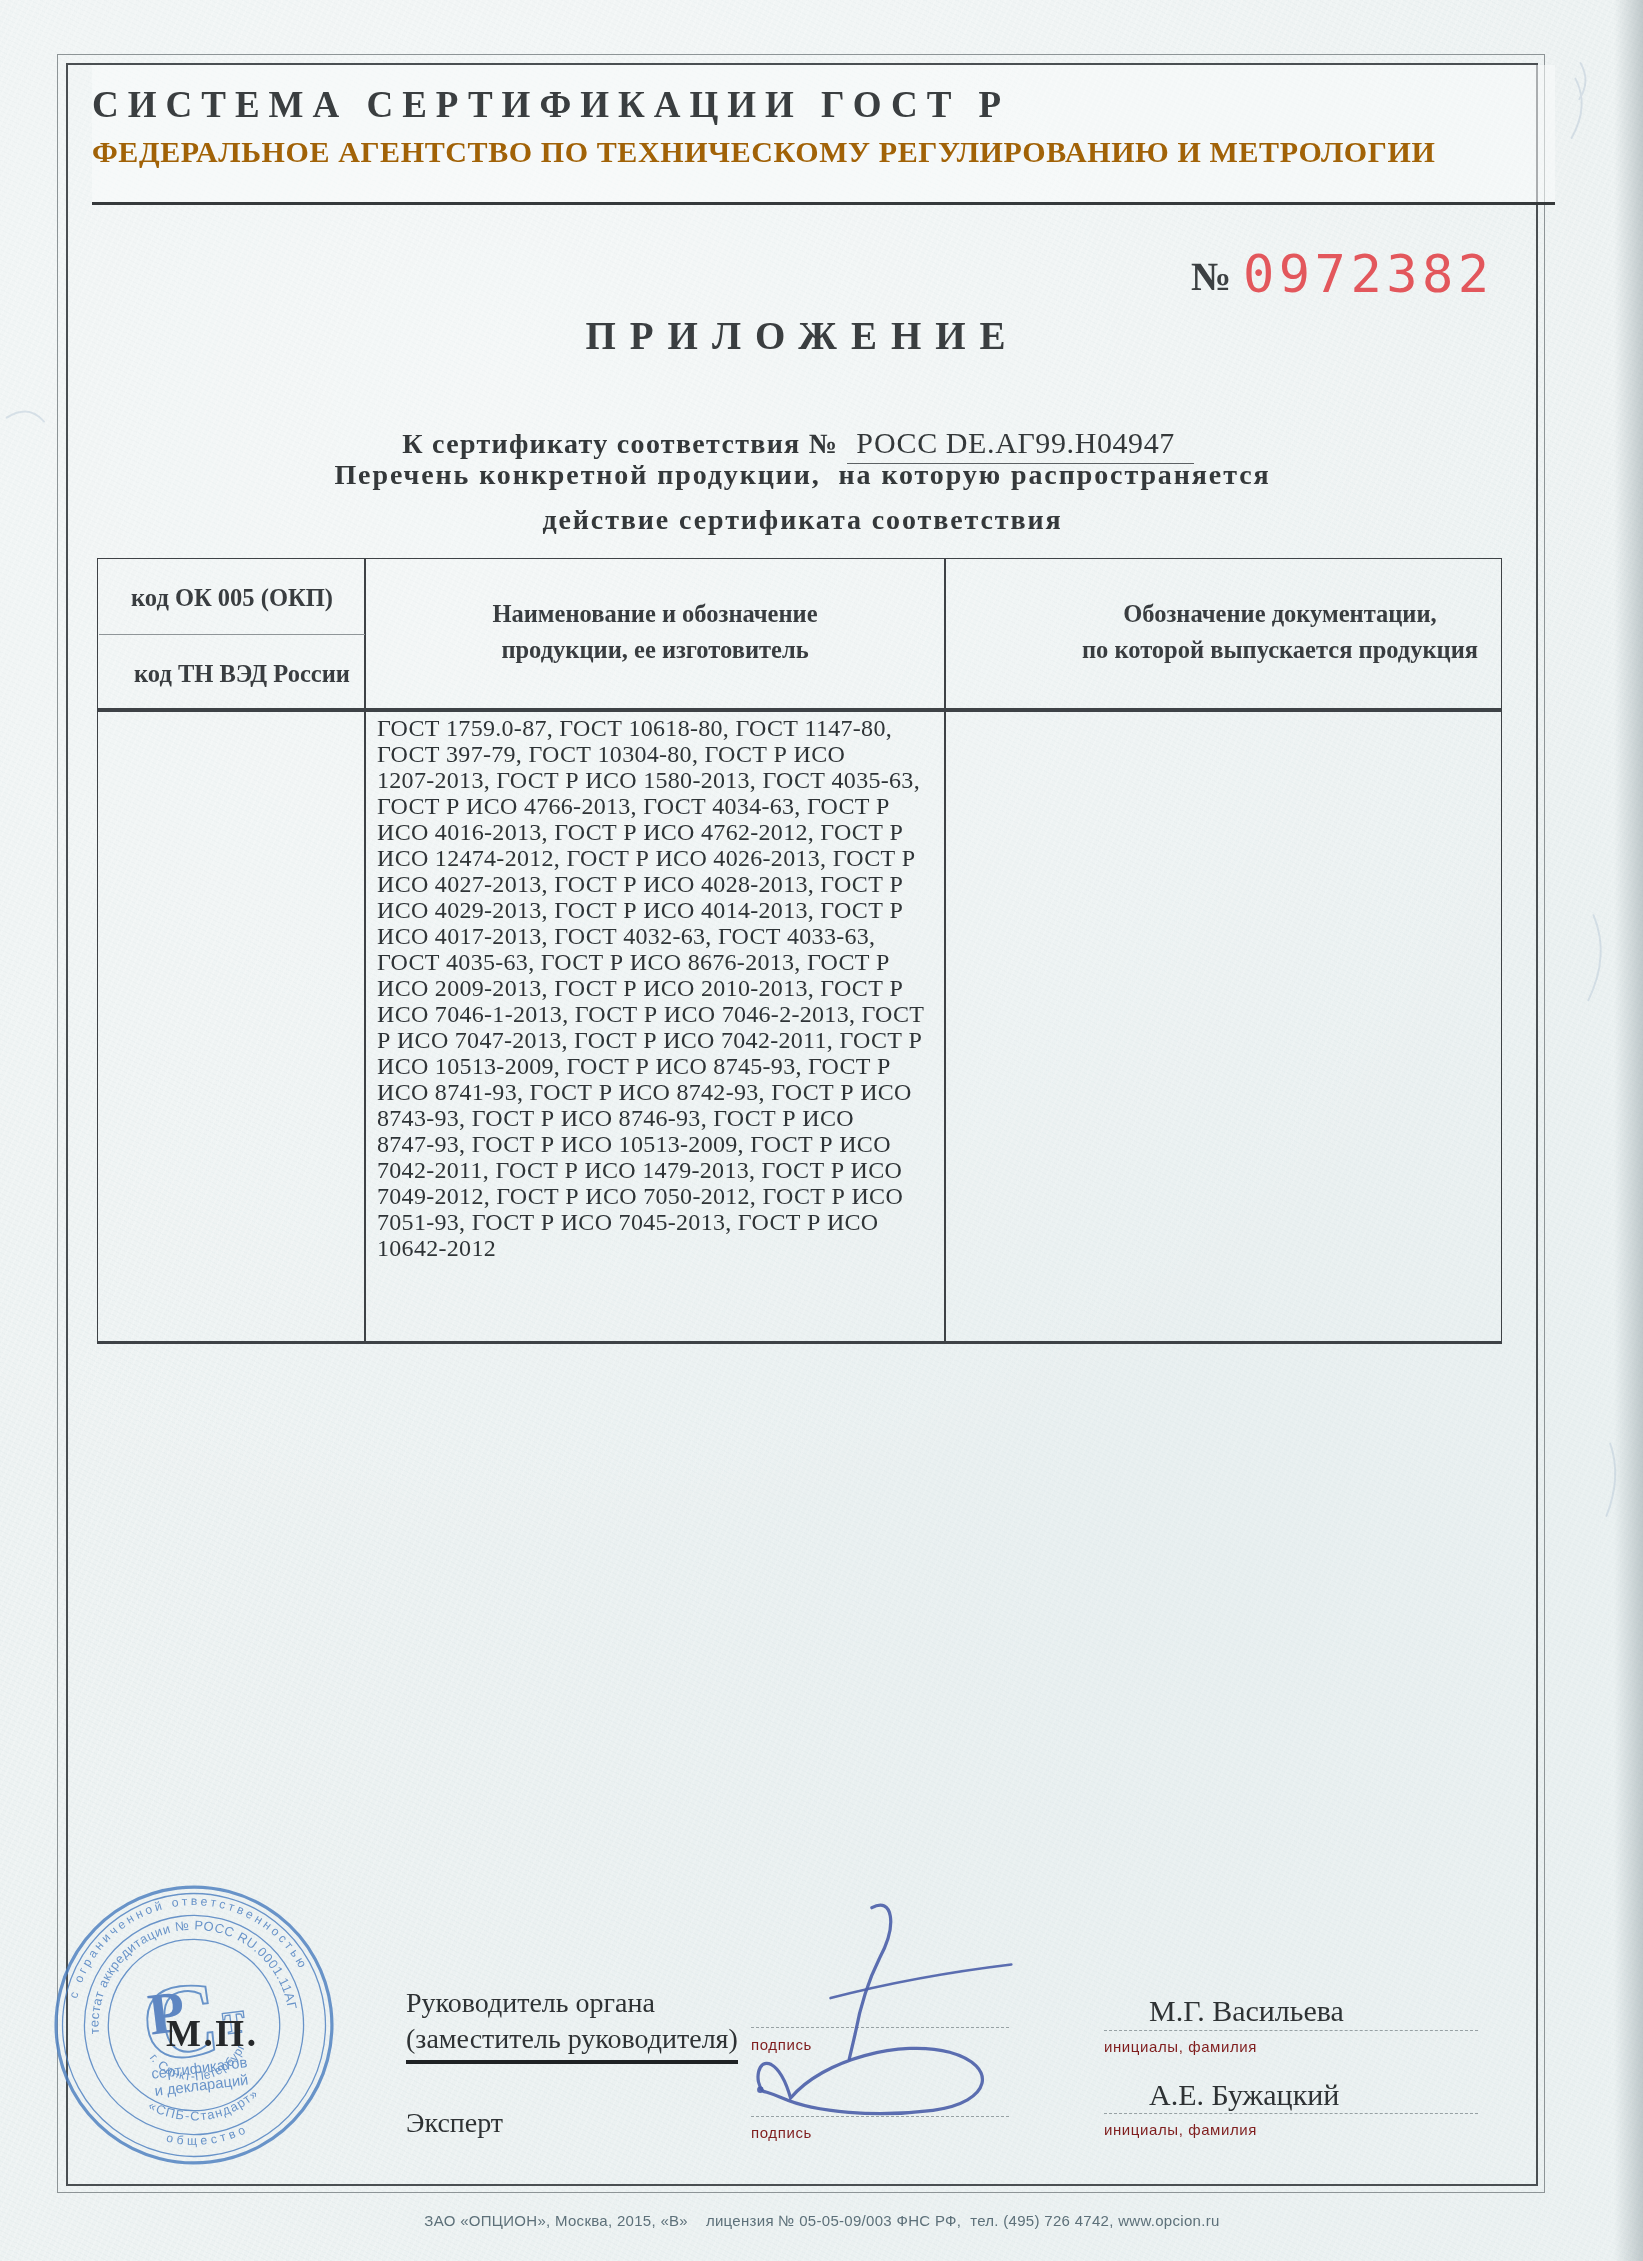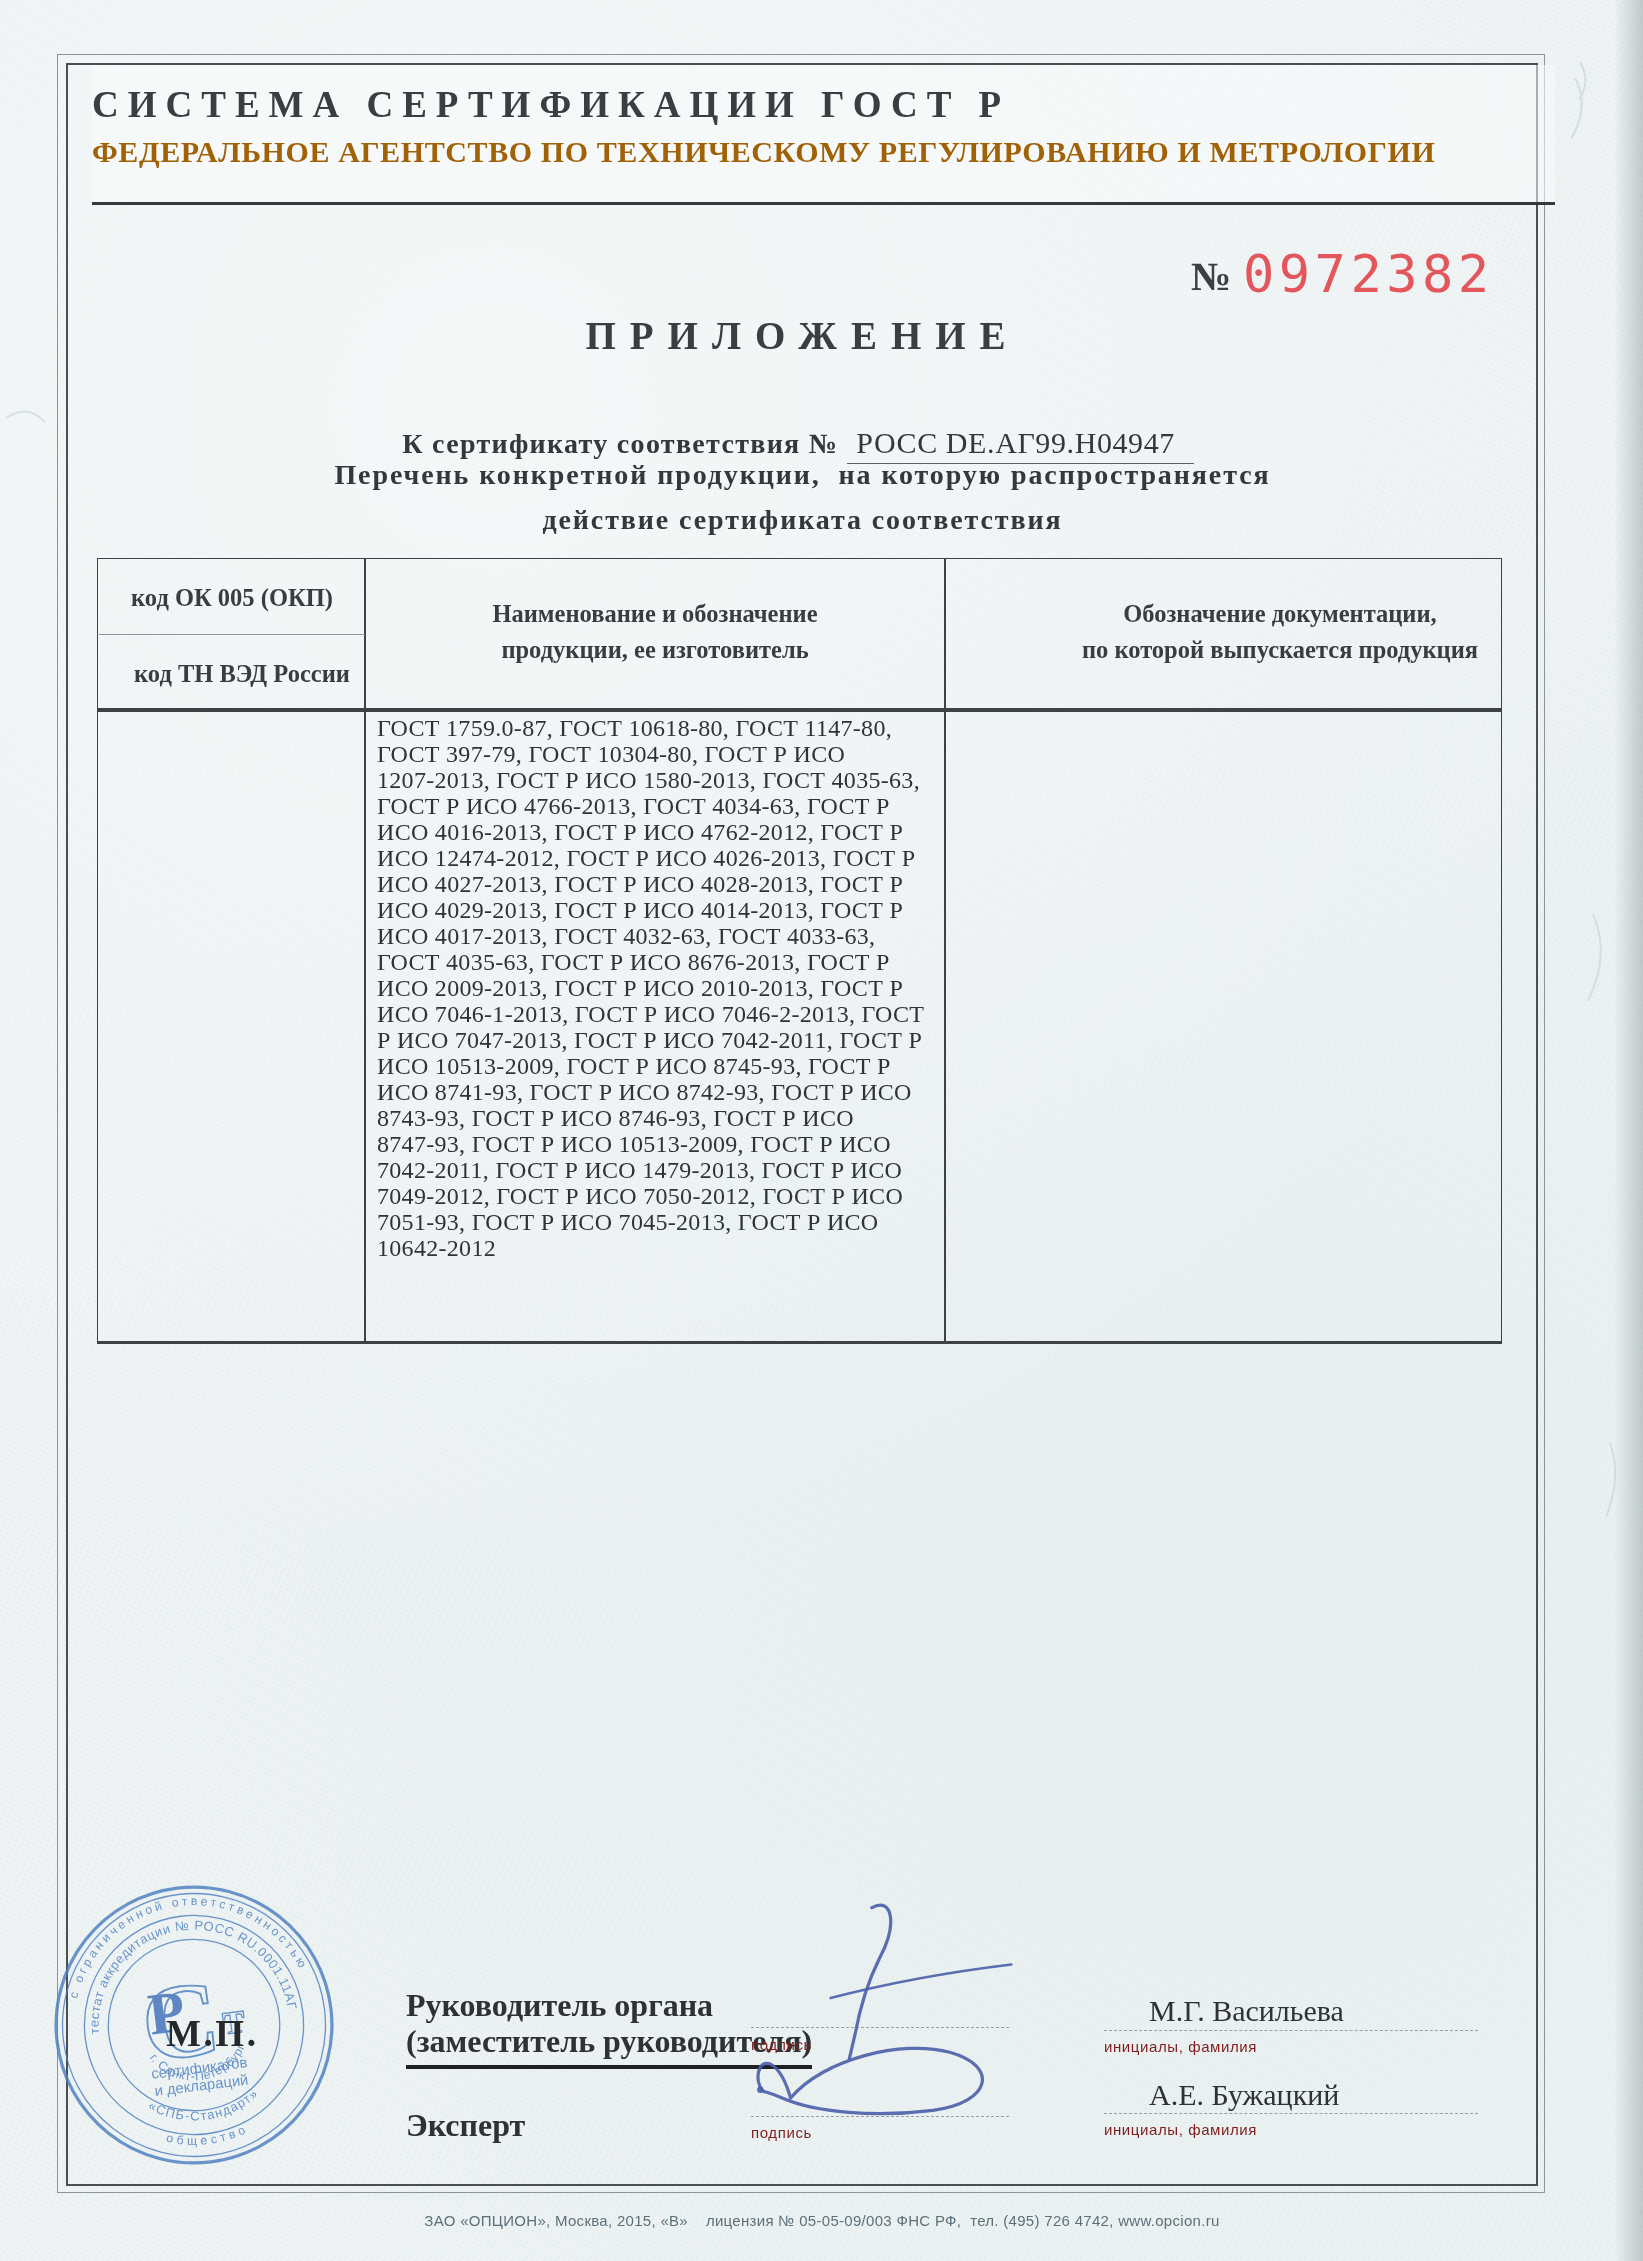--- a/index.html
+++ b/index.html
@@ -53,21 +53,21 @@
   .vline{width:1.9px;background:#3e4246;}
   .col1-divider{left:99px;top:634px;width:266px;height:1.3px;background:#8f9598;}
   .th{font-size:24.5px;font-weight:bold;color:#393d40;text-align:center;white-space:pre-line;line-height:36px;}
   .standards{
     left:377px;top:715px;width:562px;
     font-size:24px;line-height:26px;color:#2e3336;
     white-space:pre-line;letter-spacing:0.3px;
   }
   
   .mp{left:166px;top:2012px;font-size:37px;font-weight:bold;color:#26292b;letter-spacing:2.6px;}
-  .sig-label{font-size:32px;font-weight:bold;color:#2e3234;}
+  .sig-label{font-size:28px;font-weight:normal;color:#2e3234;}
   .sig-label-underlined{border-bottom:4.5px solid #1f2224;padding-bottom:5.2px;}
   .dashline{border-bottom:1.9px dashed #97a1a4;height:0;}
   .small-caption{font-size:15px;color:#7f1d1d;text-align:left;letter-spacing:0.6px;font-family:"Liberation Sans","DejaVu Sans",sans-serif;}
   .person-name{font-size:30px;color:#2e3234;text-align:center;}
   .footer-imprint{
     left:0;top:2212px;width:1644px;text-align:center;
     font-size:15px;color:#5d7079;letter-spacing:0.3px;white-space:pre;
     font-family:"Liberation Sans","DejaVu Sans",sans-serif;
   }
   svg{overflow:visible;}

